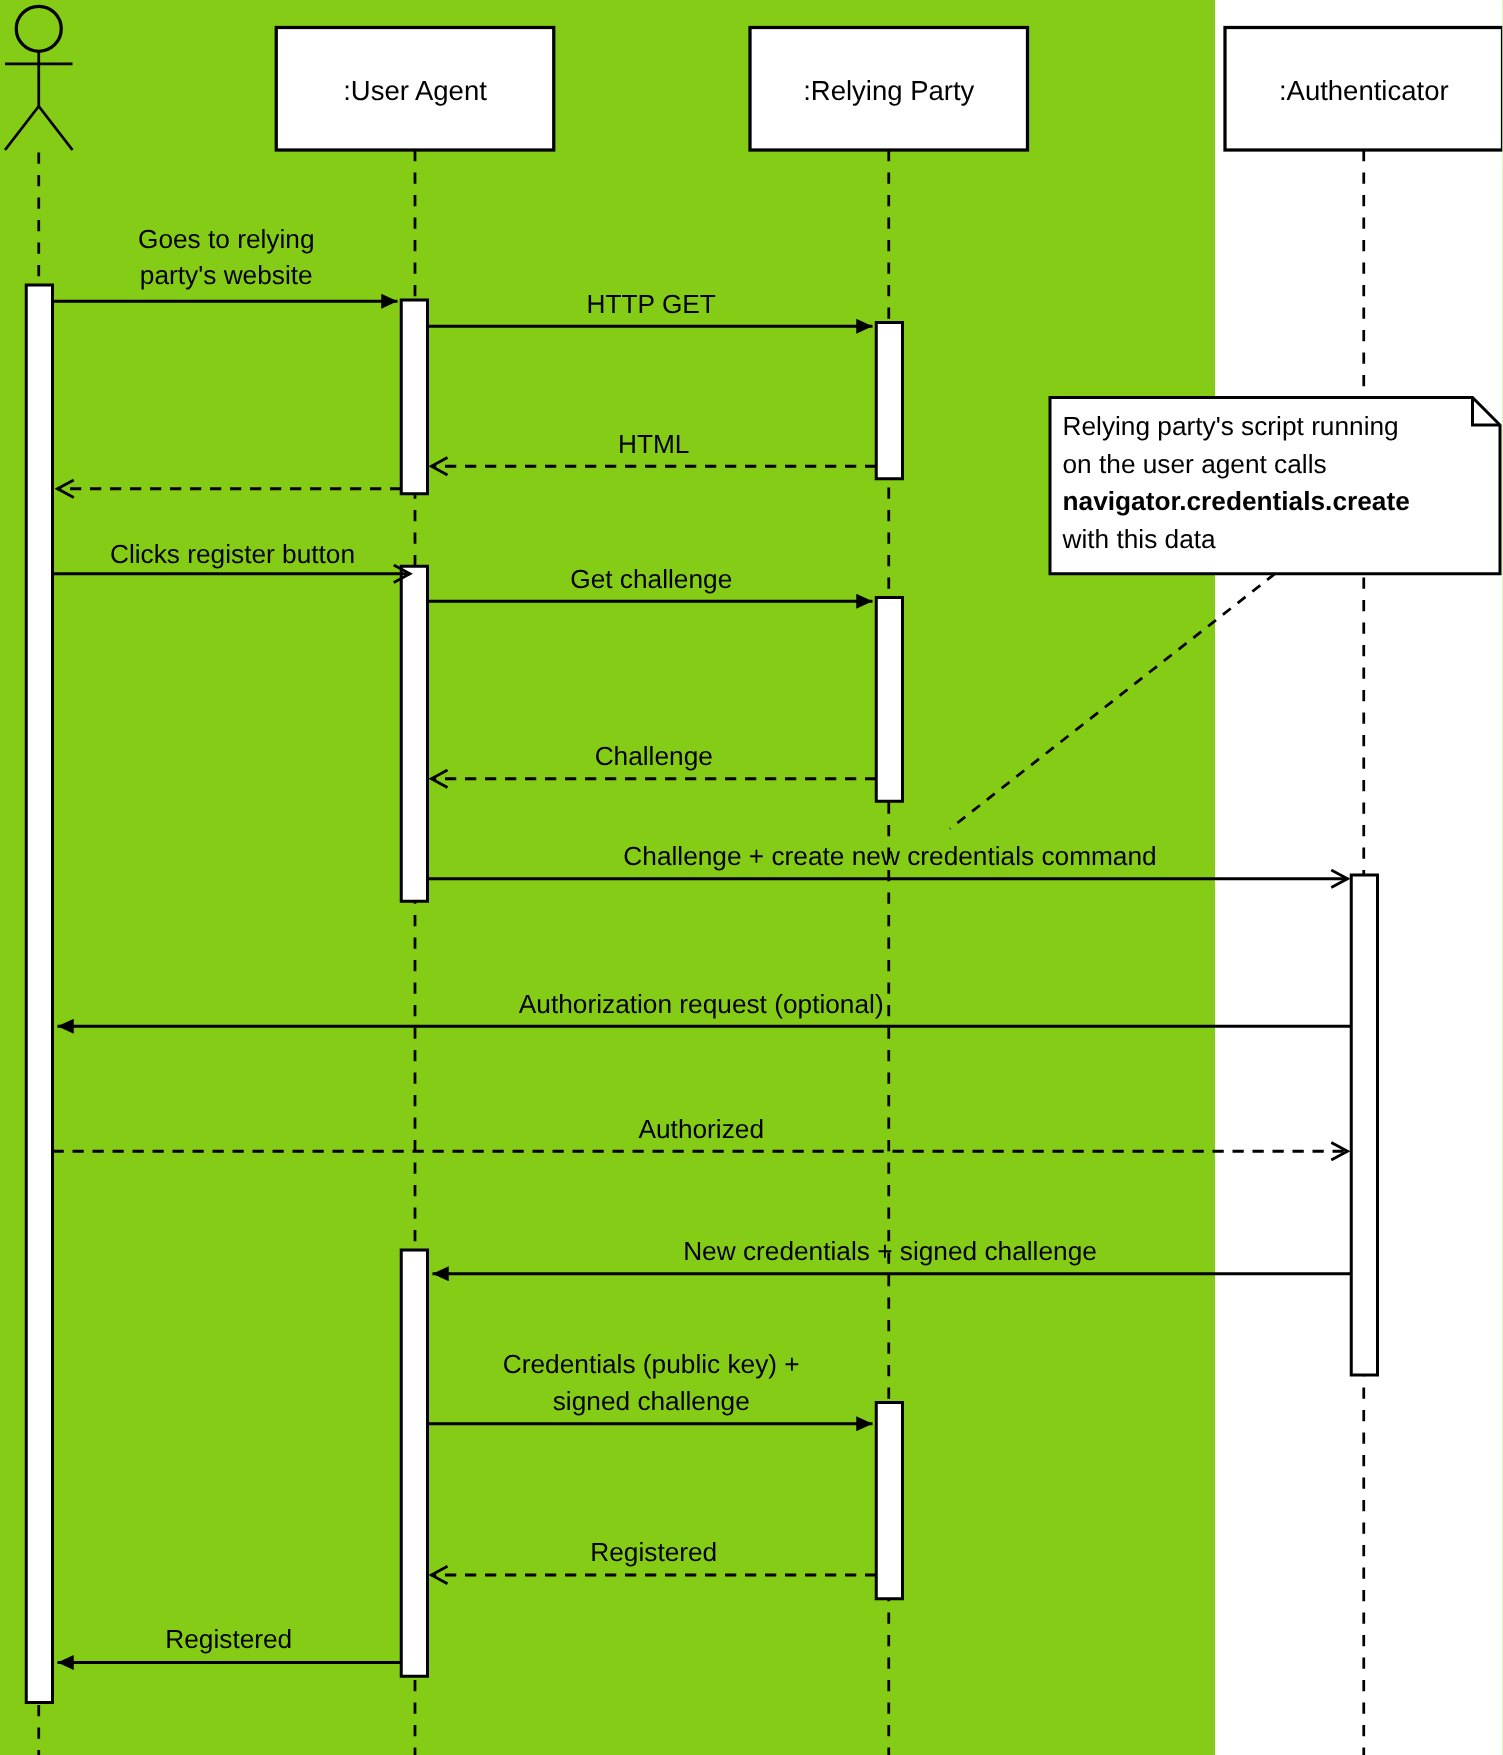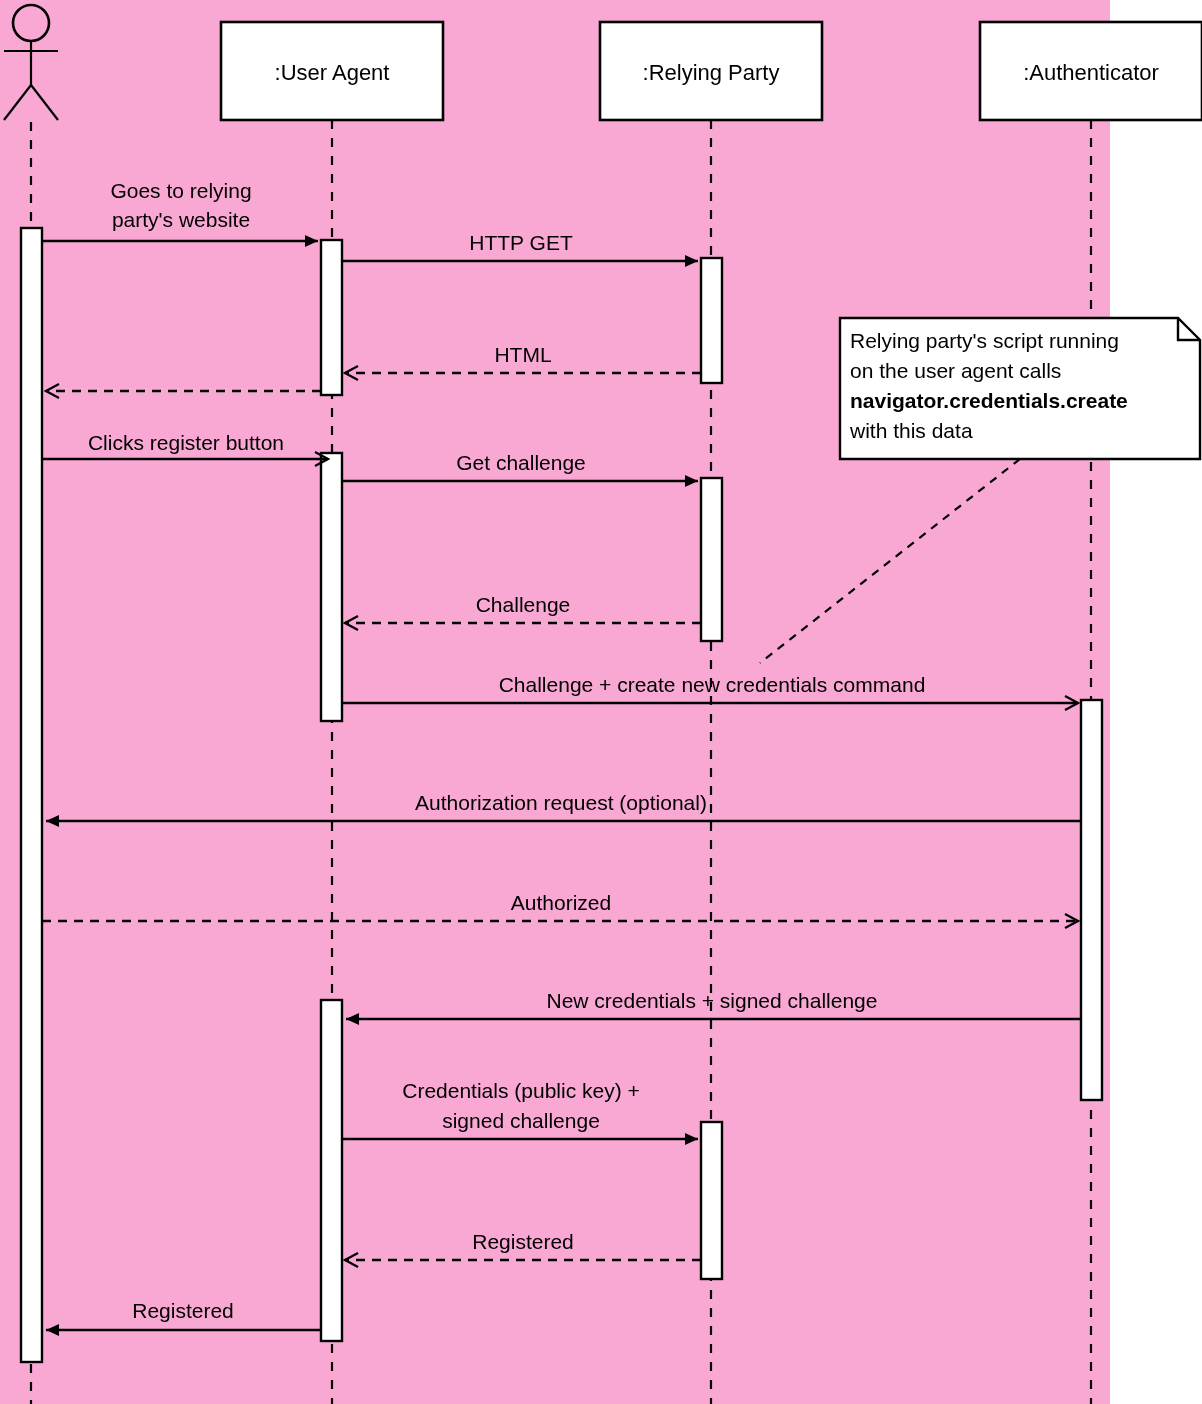--- a/index.html
+++ b/index.html
@@ -2,23 +2,23 @@
 <html><head>
 <meta charset="utf-8">
 <style>
   html, body {
     margin: 0;
     padding: 0;
     background: #ffffff;
   }
   #stage {
     position: relative;
-    width: 1110px;
+    width: 972px;
     height: 1404px;
-    background: #f9a8d4;
+    background: #84cc16;
     font-family: "Liberation Sans", sans-serif;
   }
   svg#diagram {
     position: absolute;
     left: 0;
     top: 0;
     width: 1202px;
     height: 1404px;
     display: block;
   }

